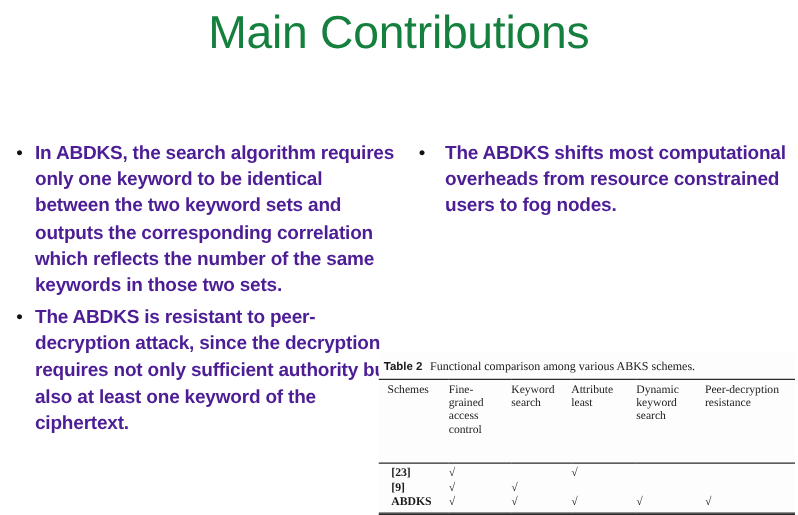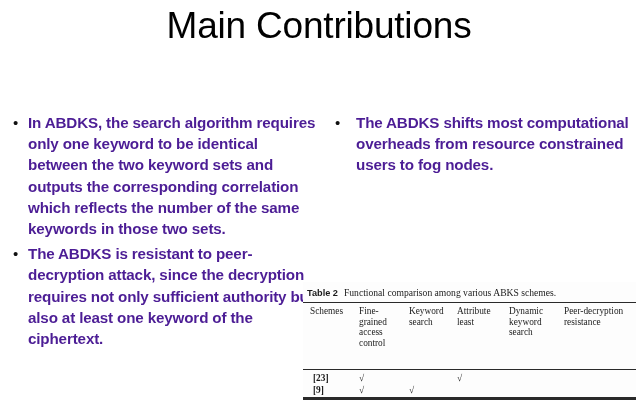--- a/index.html
+++ b/index.html
@@ -19,21 +19,21 @@
   #slide-title {
     position: absolute;
     left: 0;
     top: 4px;
     width: 638px;
     text-align: center;
     font-family: "Liberation Sans", sans-serif;
     font-size: 37px;
     font-weight: 400;
     letter-spacing: -0.2px;
-    color: #000000;
+    color: #15803d;
     line-height: 44px;
     white-space: nowrap;
   }
 
   
   .bullet-col {
     position: absolute;
   }
   #left-column  { left: 6px;   top: 112px; width: 310px; }
   #right-column { left: 330px; top: 112px; width: 300px; }
@@ -196,16 +196,24 @@
         <td class="tick"></td>
       </tr>
       <tr>
         <td class="scheme-name">[9]</td>
         <td class="tick">√</td>
         <td class="tick">√</td>
         <td class="tick"></td>
         <td class="tick"></td>
         <td class="tick"></td>
       </tr>
+      <tr>
+        <td class="scheme-name">ABDKS</td>
+        <td class="tick">√</td>
+        <td class="tick">√</td>
+        <td class="tick">√</td>
+        <td class="tick">√</td>
+        <td class="tick">√</td>
+      </tr>
     </tbody>
   </table>
   <div id="table-bottom-rule"></div>
 </div>
 
 </body></html>

